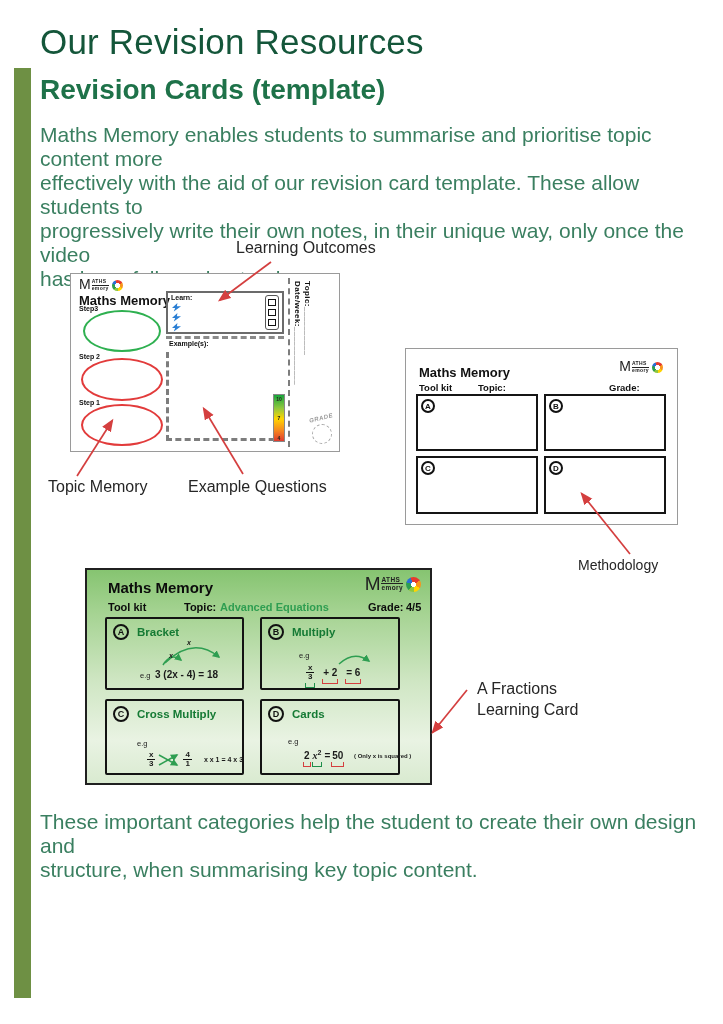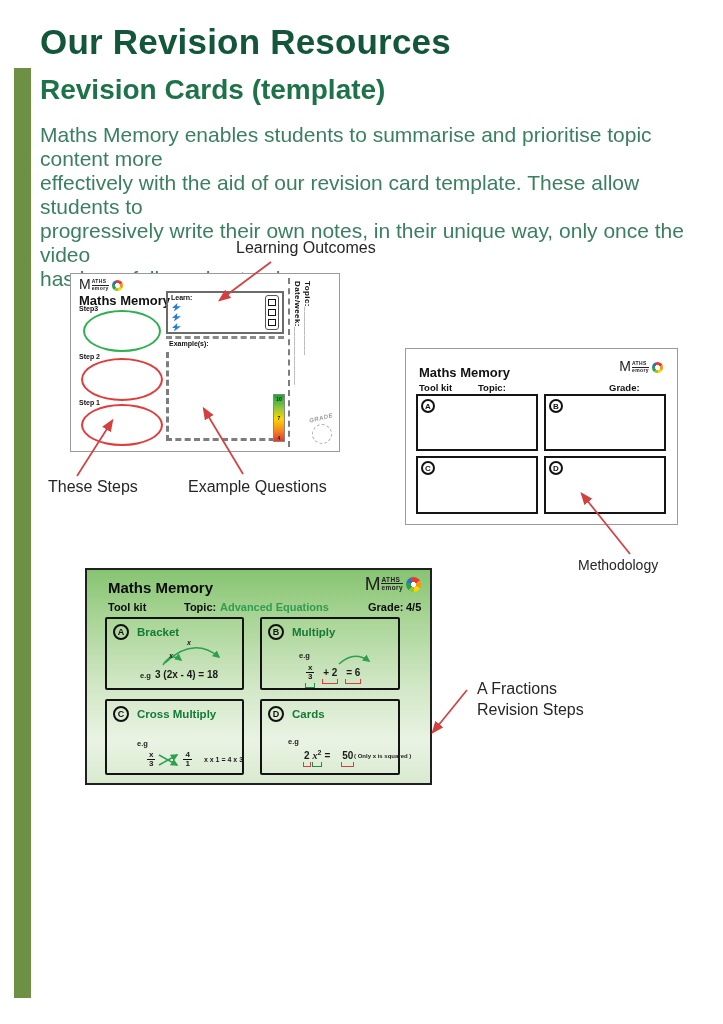--- a/index.html
+++ b/index.html
@@ -5,21 +5,21 @@
   * { box-sizing: border-box; margin: 0; padding: 0; }
   html,body { background:#ffffff; }
   .page {
     position: relative; width: 723px; height: 1024px;
     background: #ffffff; overflow: hidden;
     font-family: "Liberation Sans", sans-serif;
   }
   
   .title {
     position: absolute; left: 40px; top: 22px;
-    font-size: 35px; font-weight: 700; color: #14563a; letter-spacing: .2px;
+    font-size: 35px; font-weight: 400; color: #14563a; letter-spacing: .2px;
   }
   .subtitle {
     position: absolute; left: 40px; top: 74px;
     font-size: 28px; font-weight: 700; color: #1e7249;
   }
   .side-bar {
     position: absolute; left: 14px; top: 68px; width: 17px; height: 930px;
     background: #6e9044;
   }
   .body-text {
@@ -149,21 +149,21 @@
   .gbox-b { left: 173px; top: 47px;  width: 140px; height: 73px; }
   .gbox-c { left: 18px;  top: 129px; width: 139px; height: 76px; }
   .gbox-d { left: 173px; top: 129px; width: 140px; height: 76px; }
   .gbox-head { position: absolute; left: 6px; top: 5px; display: flex; align-items: center; }
   .circ-lg {
     width: 16px; height: 16px; border: 2px solid #111; border-radius: 50%; flex: none;
     display: flex; align-items: center; justify-content: center;
     font-size: 9px; font-weight: 700; color: #111;
   }
   .gbox-title { margin-left: 8px; font-size: 11.5px; font-weight: 800; color: #157a34; }
-  .eg { position: absolute; font-size: 7.5px; font-weight: 700; color: #222; }
+  .eg { position: absolute; font-size: 7.5px; font-weight: 400; color: #222; }
   .math { position: absolute; font-size: 10px; font-weight: 700; color: #1a1a1a; white-space: nowrap; }
   .math i { font-family: "Liberation Serif", serif; }
   .frac { display: inline-flex; flex-direction: column; align-items: center;
           font-size: 8px; line-height: 1.05; vertical-align: middle; font-weight: 700; }
   .frac .den { border-top: 1.2px solid #111; padding: 0 2px; }
   .brk { position: relative; display: inline-block; }
   .brk::after { content:""; position: absolute; left: -1px; right: -1px; bottom: -6px; height: 4px;
                 border: 1.6px solid #d43f3f; border-top: none; }
   .brk-green::after { border-color: #1e8e4a; }
   .arrow-label { position: absolute; font-size: 7px; font-weight: 700; color: #1a1a1a; font-style: italic; }
@@ -177,26 +177,26 @@
 
   <h1 class="title">Our Revision Resources</h1>
   <div class="side-bar"></div>
   <h2 class="subtitle">Revision Cards (template)</h2>
   <p class="body-text intro">Maths Memory enables students to summarise and prioritise topic content more
 effectively with the aid of our revision card template. These allow students to
 progressively write their own notes, in their unique way, only once the video
 has been fully understood.</p>
 
   <div class="ann ann-lo">Learning Outcomes</div>
-  <div class="ann ann-ts">These Steps</div>
+  <div class="ann ann-ts">Topic Memory</div>
   <div class="ann ann-eq">Example Questions</div>
   <div class="ann ann-me">Methodology</div>
   <div class="ann ann-cc">
     <div>A Fractions</div>
-    <div>Revision Steps</div>
+    <div>Learning Card</div>
   </div>
 
   <div class="card1">
     <div class="mm-logo logo-pos">
       <span class="mm-m">M</span>
       <span class="mm-txt">
           <span class="t">ATHS</span>
           <span>emory</span>
         </span>
       <span class="pinwheel"></span>
@@ -361,26 +361,28 @@
       </div>
     </div>
 
     <div class="gbox gbox-d">
       <div class="gbox-head">
         <div class="circ-lg">D</div>
         <div class="gbox-title">Cards</div>
       </div>
       <span class="eg" style="left:26px; top:36px;">e.g</span>
       <div class="math" style="left:42px; top:48px;">
-        <span class="brk">2</span><span class="brk brk-green" style="margin-left:3px;"><i>x</i><sup style="font-size:7px;">2</sup></span><span style="margin-left:3px;">=</span><span class="brk" style="margin-left:12px;">50</span>
+        <span class="brk">2</span><span class="brk brk-green" style="margin-left:3px;"><i>x</i><sup style="font-size:7px;">2</sup></span><span style="margin-left:3px;">=</span><span class="brk" style="margin-left:2px;">50</span>
       </div>
       <span class="tiny-note" style="left:92px; top:52px;">( Only x is squared )</span>
     </div>
   </div>
 
+  <p class="body-text closing-1">These important categories help the student to create their own design and
+structure, when summarising key topic content.</p>
 
   <svg class="overlay" width="723" height="1024" viewBox="0 0 723 1024">
     <defs>
       <marker id="rh" markerWidth="9" markerHeight="8" refX="6" refY="3" orient="auto">
         <path d="M0,0 L7.5,3 L0,6 z" fill="#d43f3f"></path>
       </marker>
     </defs>
     <line x1="271" y1="262" x2="220" y2="300" stroke="#d43f3f" stroke-width="1.7" marker-end="url(#rh)"></line>
     <line x1="77" y1="476" x2="112" y2="421" stroke="#d43f3f" stroke-width="1.7" marker-end="url(#rh)"></line>
     <line x1="243" y1="474" x2="204" y2="409" stroke="#d43f3f" stroke-width="1.7" marker-end="url(#rh)"></line>

